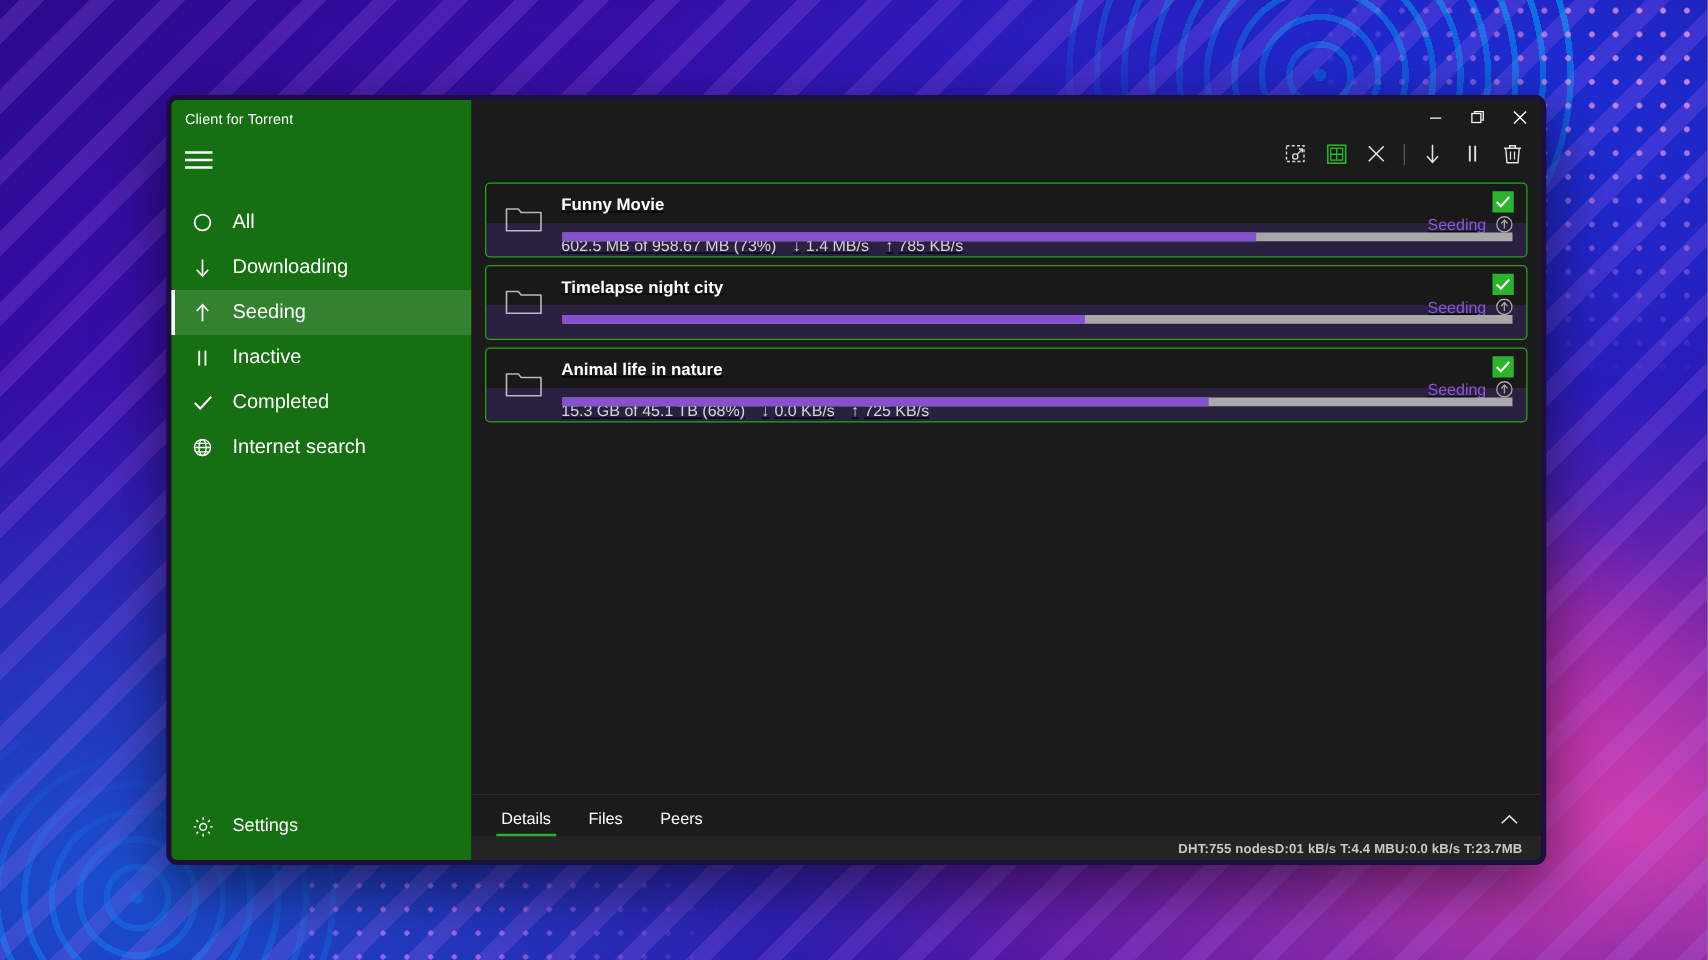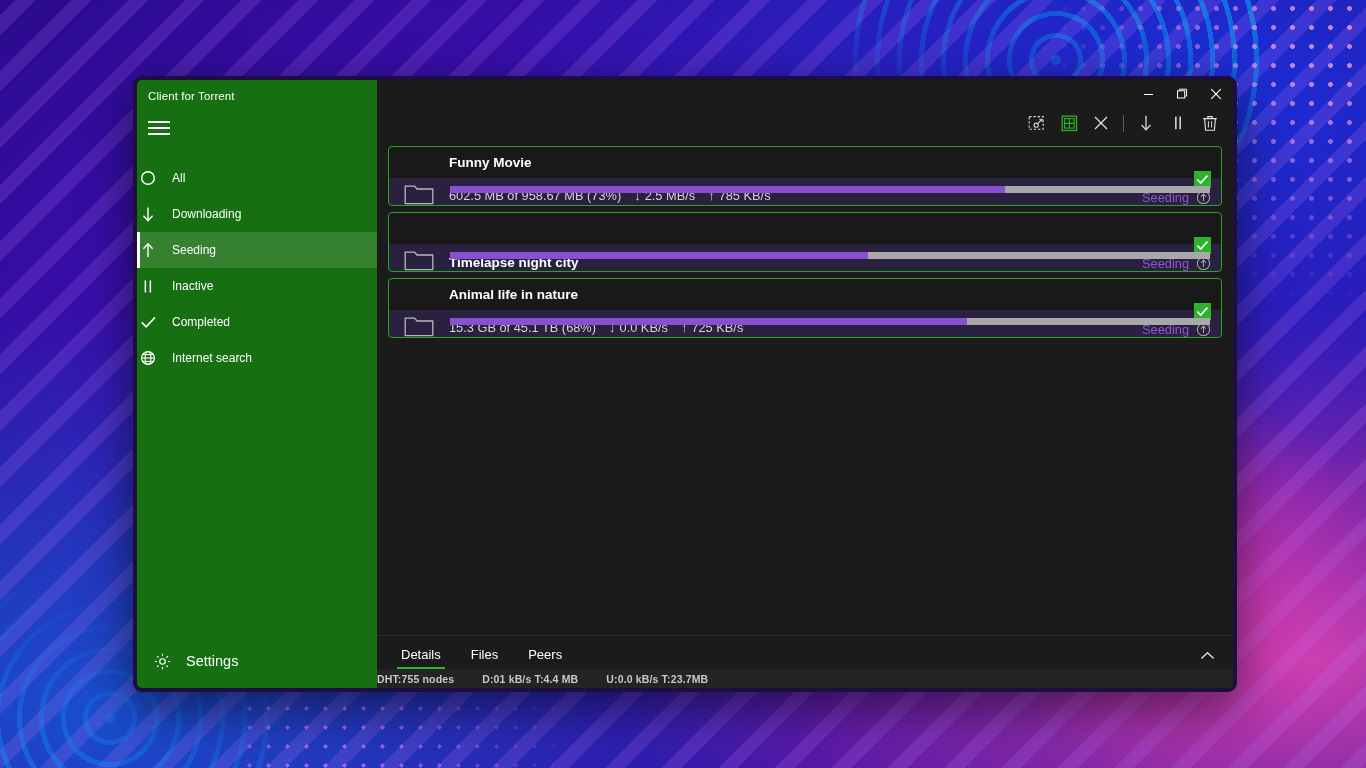--- a/index.html
+++ b/index.html
@@ -152,22 +152,23 @@
     font-size: 13px;
   }
   #filter-input::placeholder { color: #e1f0e1; opacity: 1; }
   #search-icon-wrap { display:flex; align-items:center; }
 
   #nav-list { margin-top: 15px; }
   .nav-item {
     height: 36px;
     display: flex;
     align-items: center;
+    padding-left: 14px;
     color: #ffffff;
-    font-size: 12px;
+    font-size: 16px;
     cursor: pointer;
     position: relative;
   }
   .nav-item.active { background: rgba(255,255,255,0.13); }
   .nav-item.active::before {
     content: "";
     position: absolute;
     left: 0; top: 0; bottom: 0;
     width: 3px;
     background: #ffffff;
@@ -240,24 +241,25 @@
     min-height: 0;
   }
   .torrent-row {
     position: relative;
     height: 60px;
     margin-bottom: 6px;
     border: 1px solid #27a522;
     border-radius: 4px;
     background: linear-gradient(to bottom, #191919 0%, #191919 54%, #2a2140 54%, #2a2140 100%);
     display: flex;
-    align-items: flex-end;
+    align-items: flex-start;
     padding: 6px 10px 0 13px;
     cursor: pointer;
     overflow: hidden;
+    text-decoration: underline;
   }
   .row-folder-ico {
     width: 34px;
     margin-top: 9px;
     margin-right: 13px;
     flex-shrink: 0;
     display: flex; align-items: center; justify-content: center;
   }
   .row-text { flex: 1; min-width: 0; padding-top: 2px; }
   .row-title {
@@ -338,21 +340,21 @@
     margin-left: auto;
     width: 30px; height: 26px;
     display: flex; align-items: center; justify-content: center;
     cursor: pointer;
   }
   #statusbar {
     height: 19px;
     background: #242424;
     display: flex;
     align-items: center;
-    gap: 28px;
+    justify-content: flex-end;
     padding-right: 15px;
     font-size: 10.5px;
     font-weight: bold;
     color: #c8c8c8;
     letter-spacing: 0.15px;
   }
 </style>
 </head>
 <body>
 
@@ -537,21 +539,21 @@
               <svg width="30" height="24" viewBox="0 0 30 24">
                 <path d="M1.2 5.2 h9.4 l2.4 2.8 h15.8 v14.6 h-27.6 z" stroke="#b8b8b8" stroke-width="1.3" fill="none" stroke-linejoin="round"></path>
               </svg>
             </div>
             <div class="row-text">
               <div class="row-title">Funny Movie</div>
               <div class="row-stats">
                 <span>602.5 MB of 958.67 MB (73%)</span>
                 <span class="stat-gap"></span>
                 <span class="arrow-glyph">↓</span>
-                <span>2.5 MB/s</span>
+                <span>1.4 MB/s</span>
                 <span class="stat-gap"></span>
                 <span class="arrow-glyph">↑</span>
                 <span>785 KB/s</span>
               </div>
             </div>
             <div class="row-right">
               <div class="row-check">
                 <svg width="13" height="11" viewBox="0 0 13 11">
                     <polyline points="1.4,5.6 4.7,9 11.4,1.6" stroke="#ffffff" stroke-width="1.7" fill="none"></polyline>
                   </svg>

